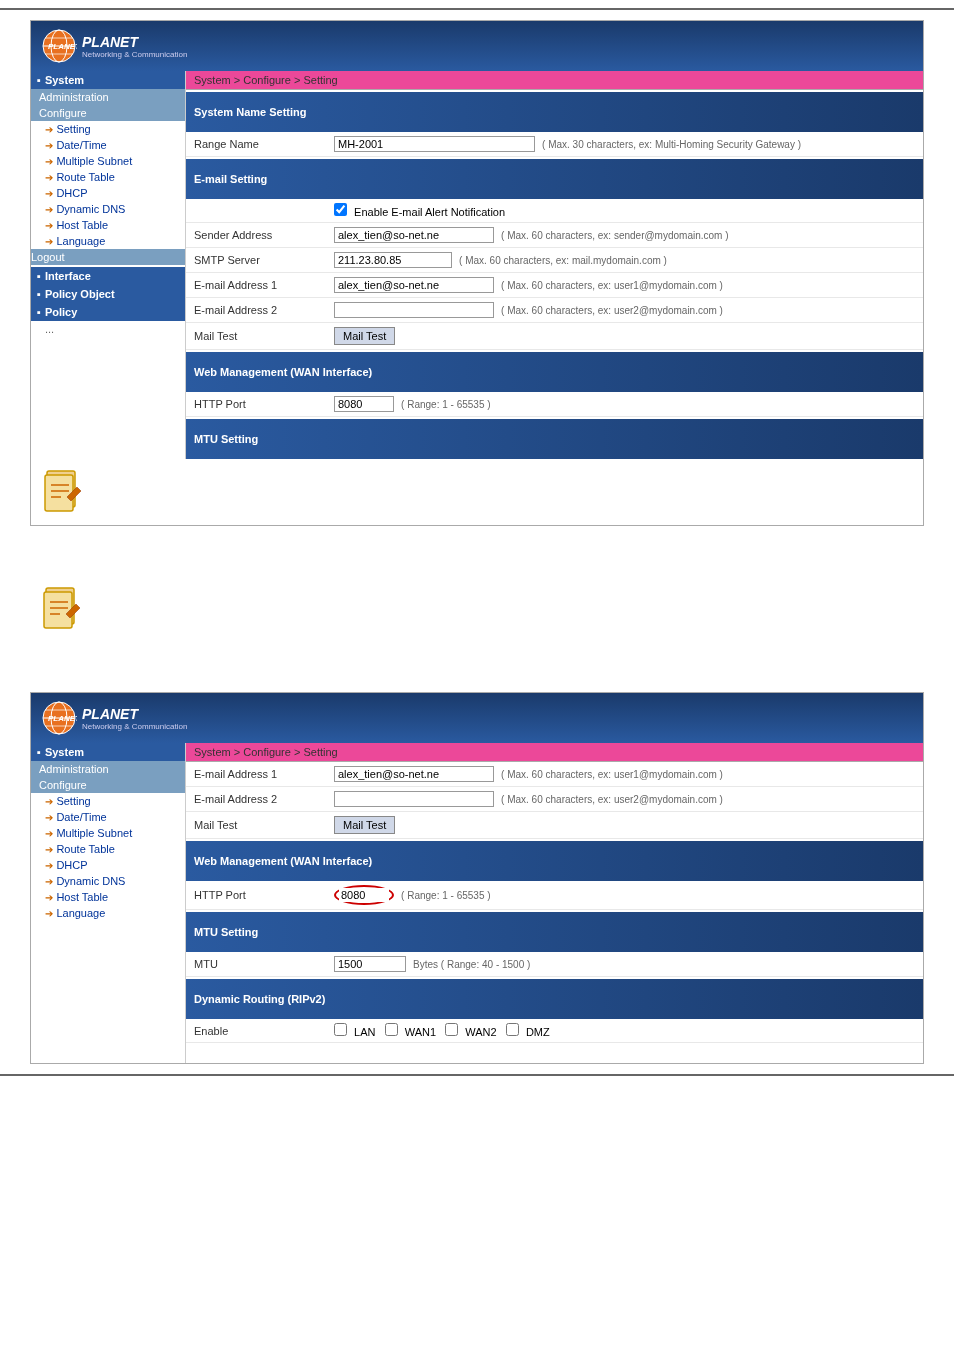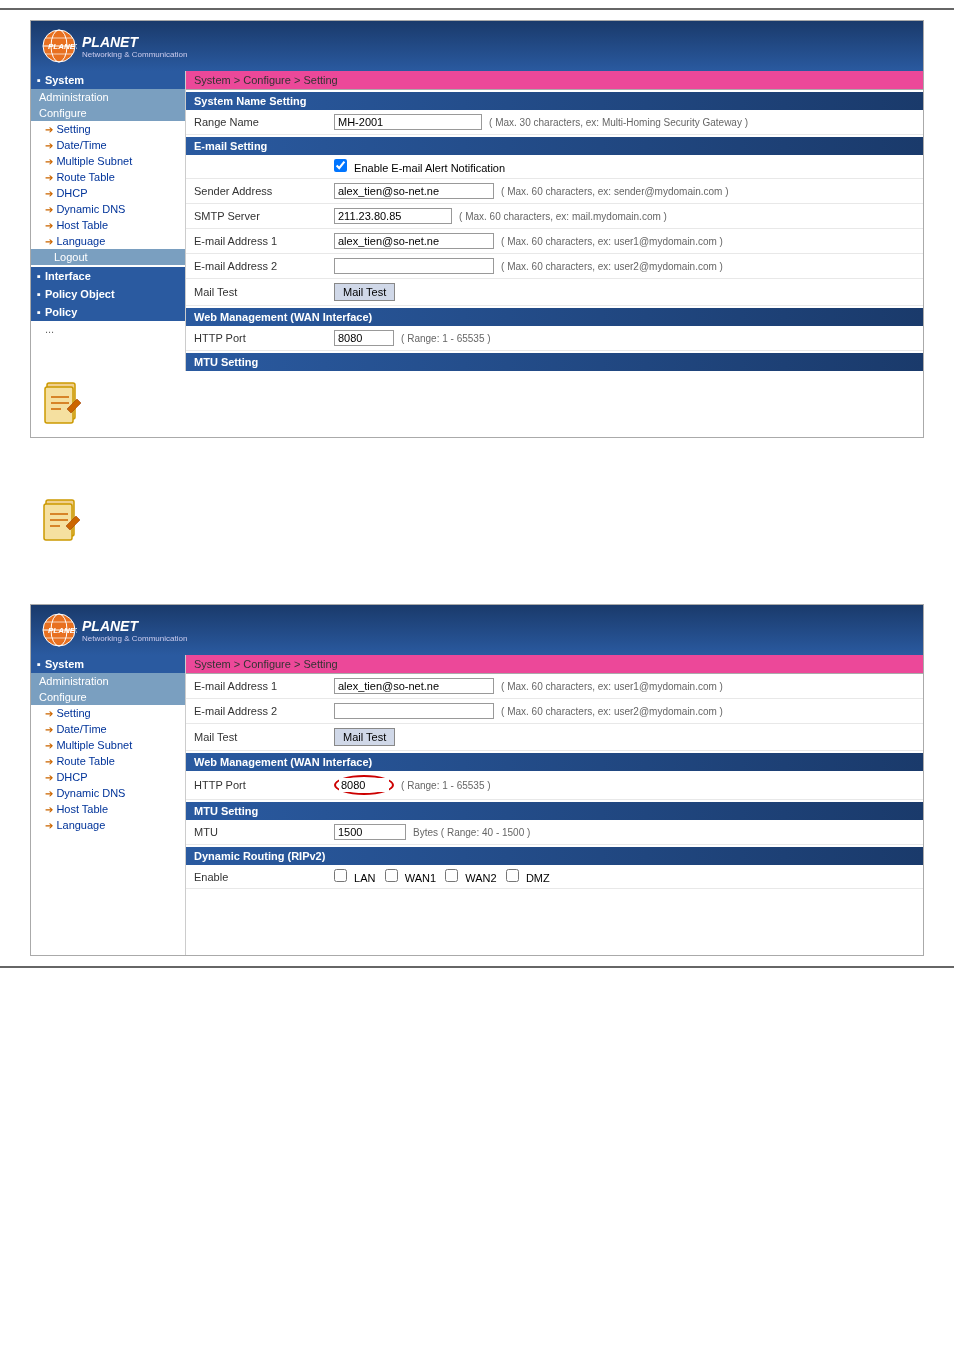--- a/index.html
+++ b/index.html
@@ -101,21 +101,21 @@
       padding: 3px 8px;
       font-size: 11px;
       color: #333;
       border-bottom: 1px solid #aaa;
     }
 
     
     .section-header {
       background: linear-gradient(to right, #2a5aa0, #1a3a6b);
       color: #fff;
-      padding: 3px 8px;
+      padding: 14px 8px;
       font-size: 11px;
       font-weight: bold;
       margin-top: 2px;
     }
 
     
     .form-table {
       width: 100%;
       border-collapse: collapse;
     }
@@ -130,21 +130,21 @@
     .form-table .label-cell {
       width: 140px;
       color: #333;
       white-space: nowrap;
     }
 
     .form-table input[type="text"] {
       border: 1px solid #999;
       padding: 1px 3px;
       font-size: 11px;
-      width: 148px;
+      width: 201px;
     }
 
     .form-table input[type="checkbox"] {
       margin-right: 4px;
     }
 
     .hint-text {
       color: #666;
       font-size: 10px;
       margin-left: 4px;
@@ -155,21 +155,21 @@
       border: 1px solid #888;
       padding: 2px 8px;
       font-size: 11px;
       cursor: pointer;
     }
 
     
     .sidebar-logout {
       background: #7a9fc0;
       color: #fff;
-      padding: 2px 23px;
+      padding: 2px 0;
       font-size: 11px;
       cursor: pointer;
     }
   </style>
 </head>
 <body>
 
 <div class="page-divider"></div>
 
 <div class="screenshot-block">

